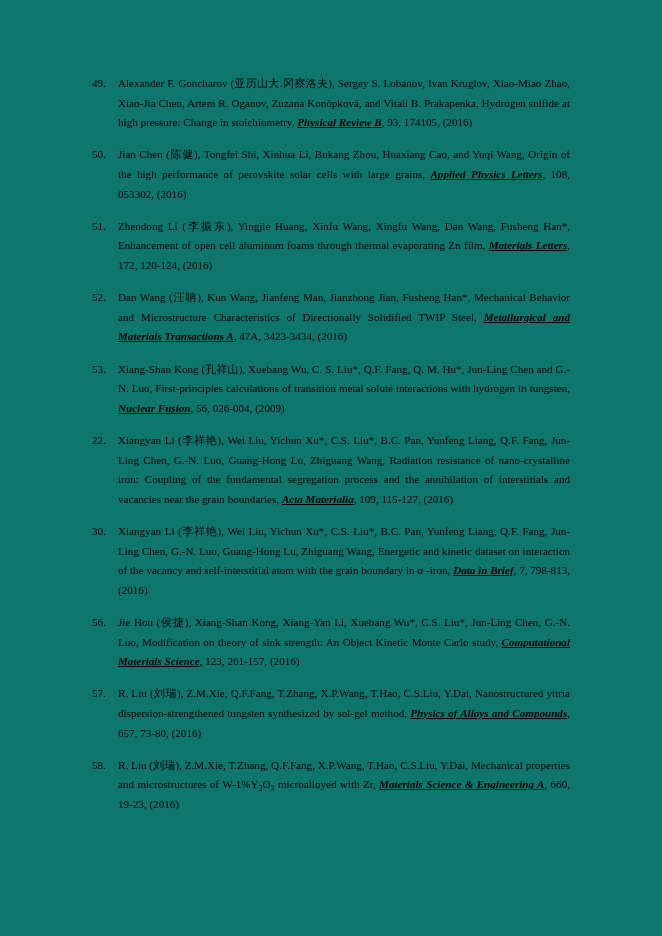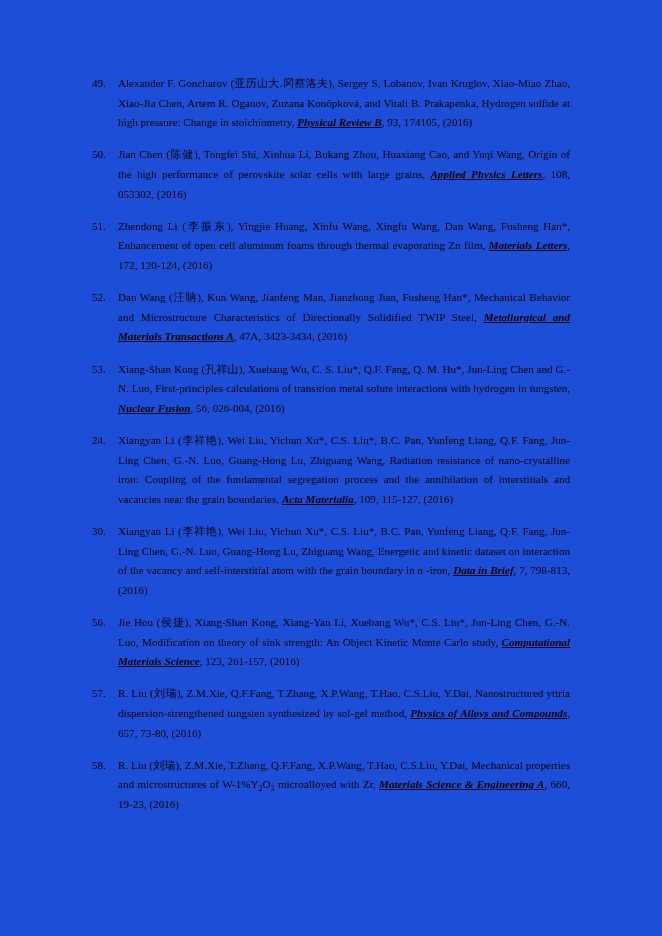--- a/index.html
+++ b/index.html
@@ -12,21 +12,21 @@
     background: #ffffff;
     font-family: "Liberation Serif", "DejaVu Serif", serif;
     color: #000000;
     overflow: hidden;
   }
   .page {
     width: 662px;
     height: 936px;
     box-sizing: border-box;
     padding: 74px 92px 40px 92px;
-    background: #1d4ed8;
+    background: #0f766e;
   }
   .ref-list {
     list-style: none;
     margin: 0;
     padding: 0;
   }
   .ref-item {
     display: flex;
     align-items: flex-start;
     margin: 0 0 12.5px 0;
@@ -83,25 +83,25 @@
       <span class="ref-body"><span>Zhendong Li (</span><span class="cjk">李振东</span><span>), Yingjie Huang, Xinfu Wang, Xingfu Wang, Dan Wang, Fusheng Han*, Enhancement of open cell aluminum foams through thermal evaporating Zn film, </span><span class="jrnl">Materials Letters</span><span>, 172, 120-124, (2016)</span></span>
     </li>
 
     <li class="ref-item">
       <span class="ref-num">52.</span>
       <span class="ref-body"><span>Dan Wang (</span><span class="cjk">汪聃</span><span>), Kun Wang, Jianfeng Man, Jianzhong Jian, Fusheng Han*, Mechanical Behavior and Microstructure Characteristics of Directionally Solidified TWIP Steel, </span><span class="jrnl">Metallurgical and Materials Transactions A</span><span>, 47A, 3423-3434, (2016)</span></span>
     </li>
 
     <li class="ref-item">
       <span class="ref-num">53.</span>
-      <span class="ref-body"><span>Xiang-Shan Kong (</span><span class="cjk">孔祥山</span><span>), Xuebang Wu, C. S. Liu*, Q.F. Fang, Q. M. Hu*, Jun-Ling Chen and G.-N. Luo, First-principles calculations of transition metal solute interactions with hydrogen in tungsten, </span><span class="jrnl">Nuclear Fusion</span><span>, 56, 026-004, (2016)</span></span>
+      <span class="ref-body"><span>Xiang-Shan Kong (</span><span class="cjk">孔祥山</span><span>), Xuebang Wu, C. S. Liu*, Q.F. Fang, Q. M. Hu*, Jun-Ling Chen and G.-N. Luo, First-principles calculations of transition metal solute interactions with hydrogen in tungsten, </span><span class="jrnl">Nuclear Fusion</span><span>, 56, 026-004, (2009)</span></span>
     </li>
 
     <li class="ref-item">
-      <span class="ref-num">24.</span>
+      <span class="ref-num">22.</span>
       <span class="ref-body"><span>Xiangyan Li (</span><span class="cjk">李祥艳</span><span>), Wei Liu, Yichun Xu*, C.S. Liu*, B.C. Pan, Yunfeng Liang, Q.F. Fang, Jun-Ling Chen, G.-N. Luo, Guang-Hong Lu, Zhiguang Wang, Radiation resistance of nano-crystalline iron: Coupling of the fundamental segregation process and the annihilation of interstitials and vacancies near the grain boundaries, </span><span class="jrnl">Acta Materialia</span><span>, 109, 115-127, (2016)</span></span>
     </li>
 
     <li class="ref-item">
       <span class="ref-num">30.</span>
       <span class="ref-body"><span>Xiangyan Li (</span><span class="cjk">李祥艳</span><span>), Wei Liu, Yichun Xu*, C.S. Liu*, B.C. Pan, Yunfeng Liang, Q.F. Fang, Jun-Ling Chen, G.-N. Luo, Guang-Hong Lu, Zhiguang Wang, Energetic and kinetic dataset on interaction of the vacancy and self-interstitial atom with the grain boundary in  α -iron, </span><span class="jrnl">Data in Brief</span><span>, 7, 798-813, (2016)</span></span>
     </li>
 
     <li class="ref-item">
       <span class="ref-num">56.</span>

